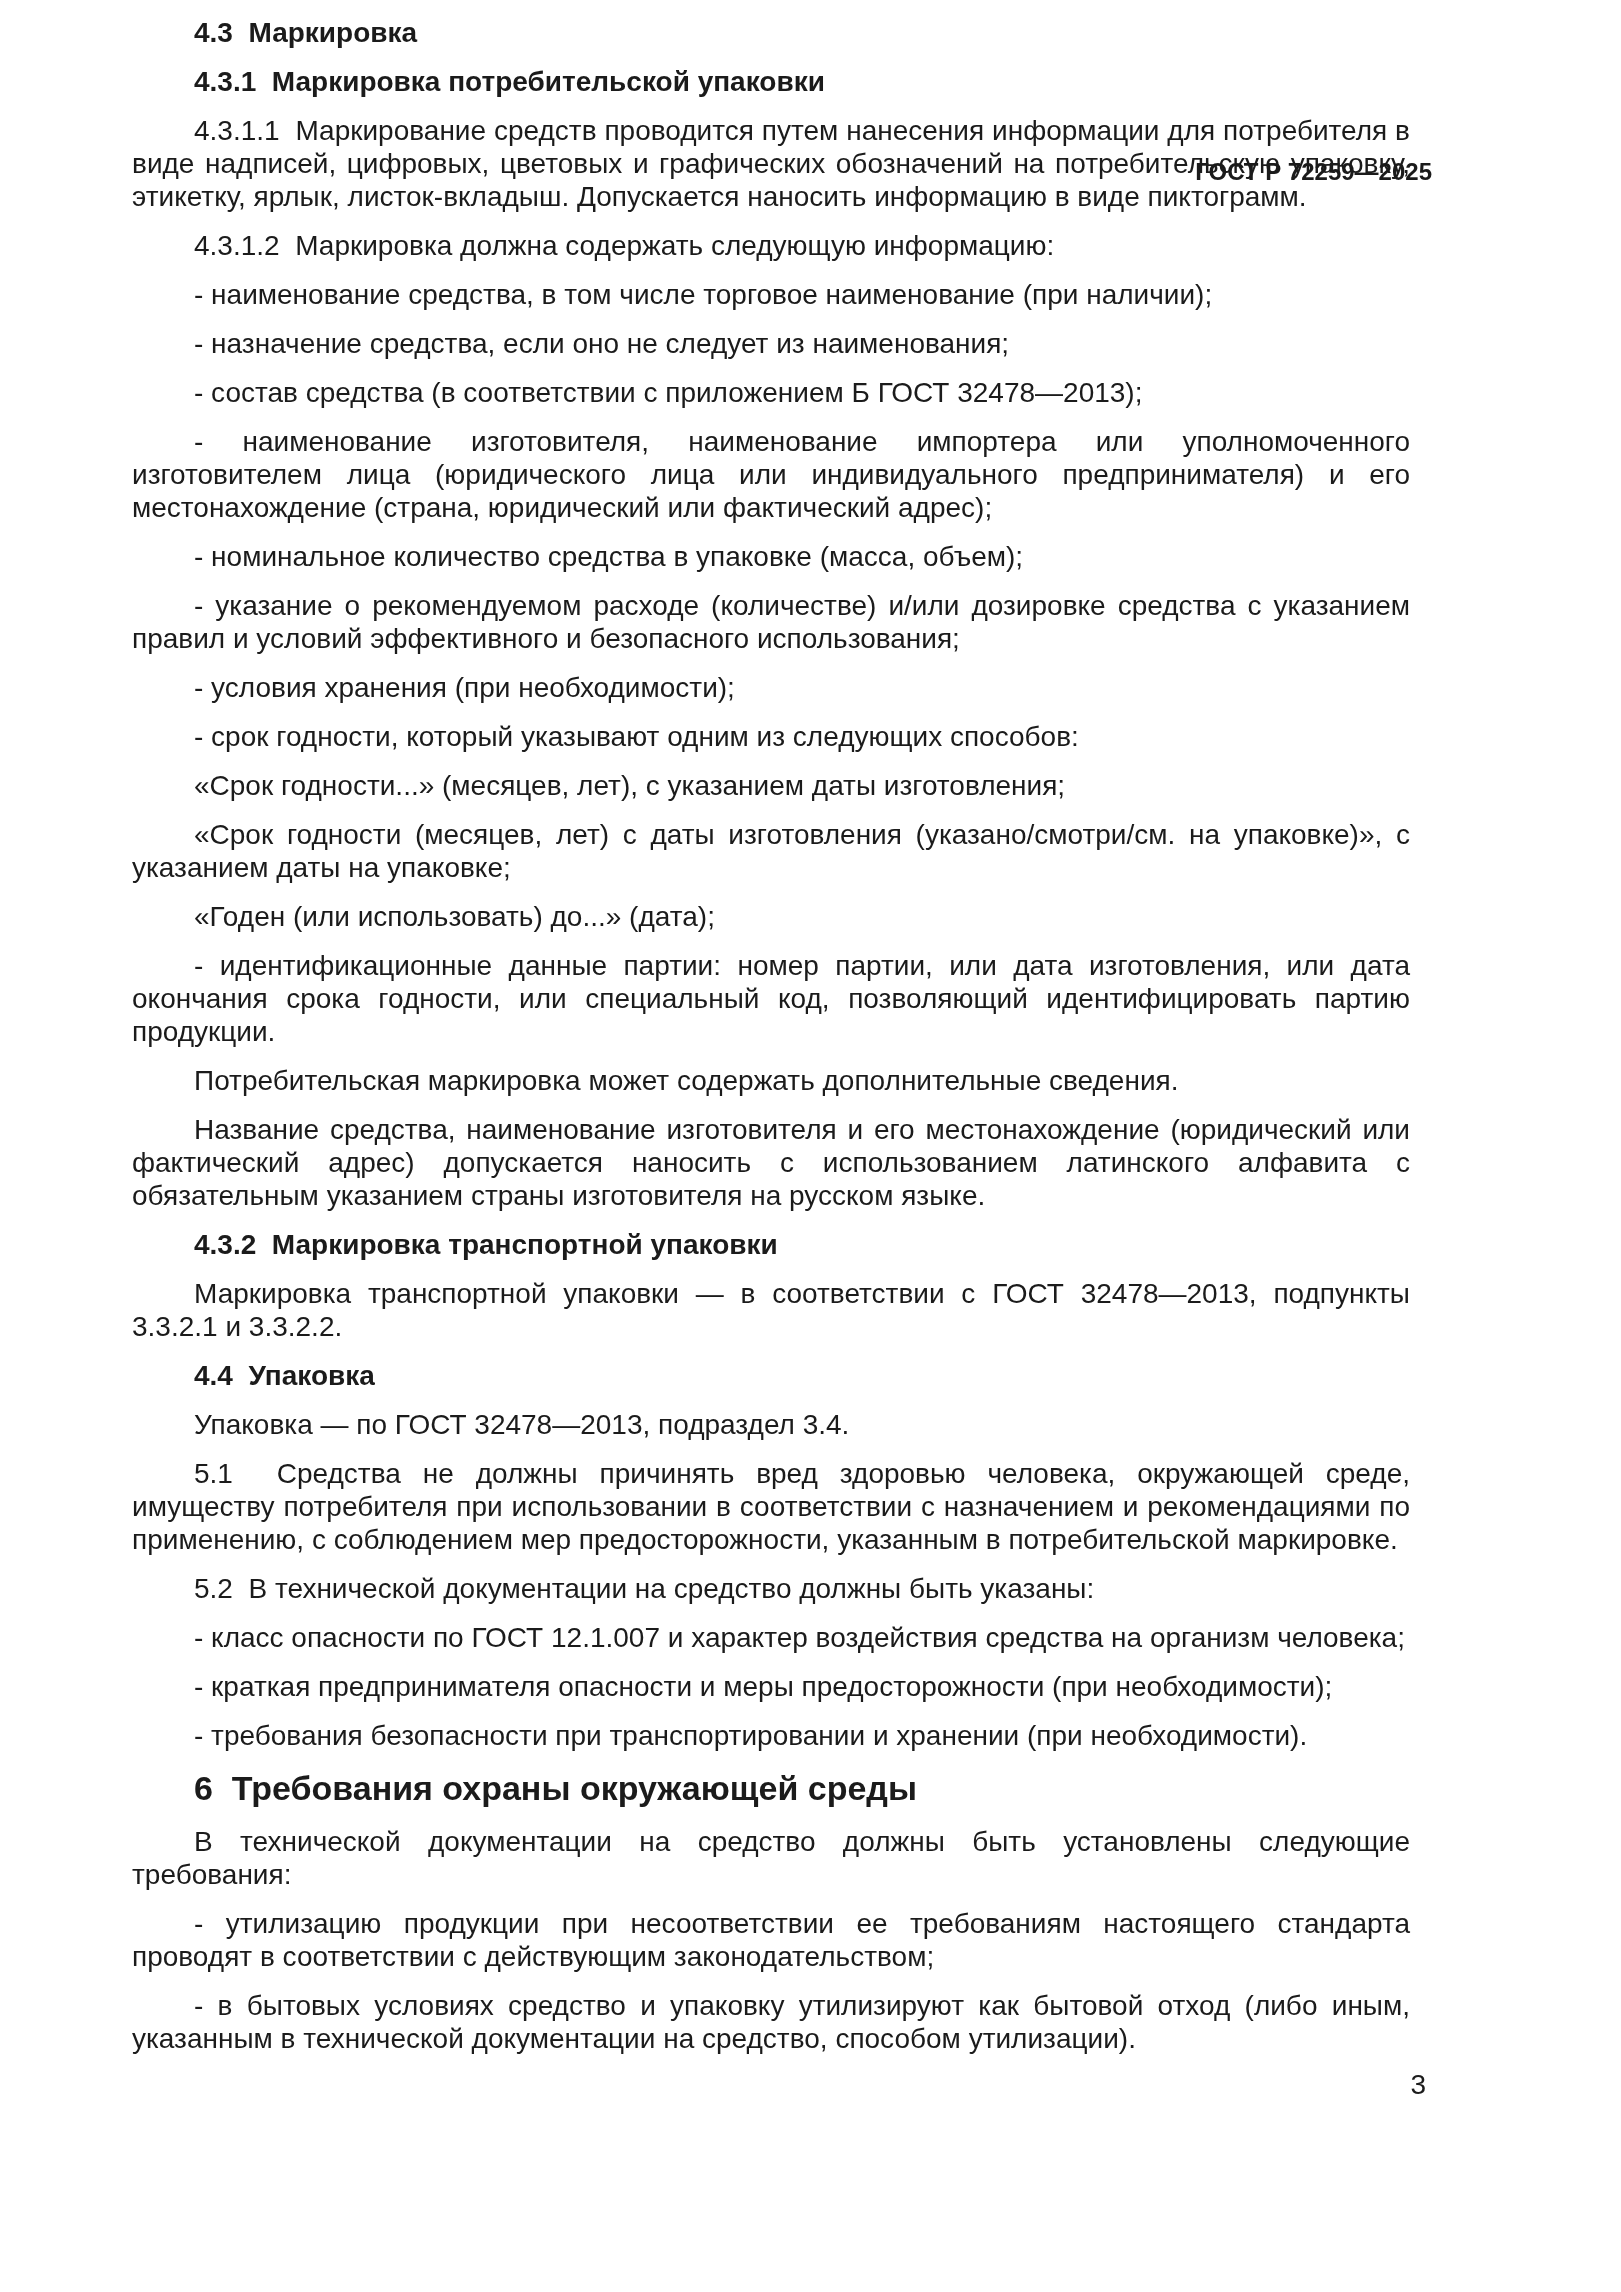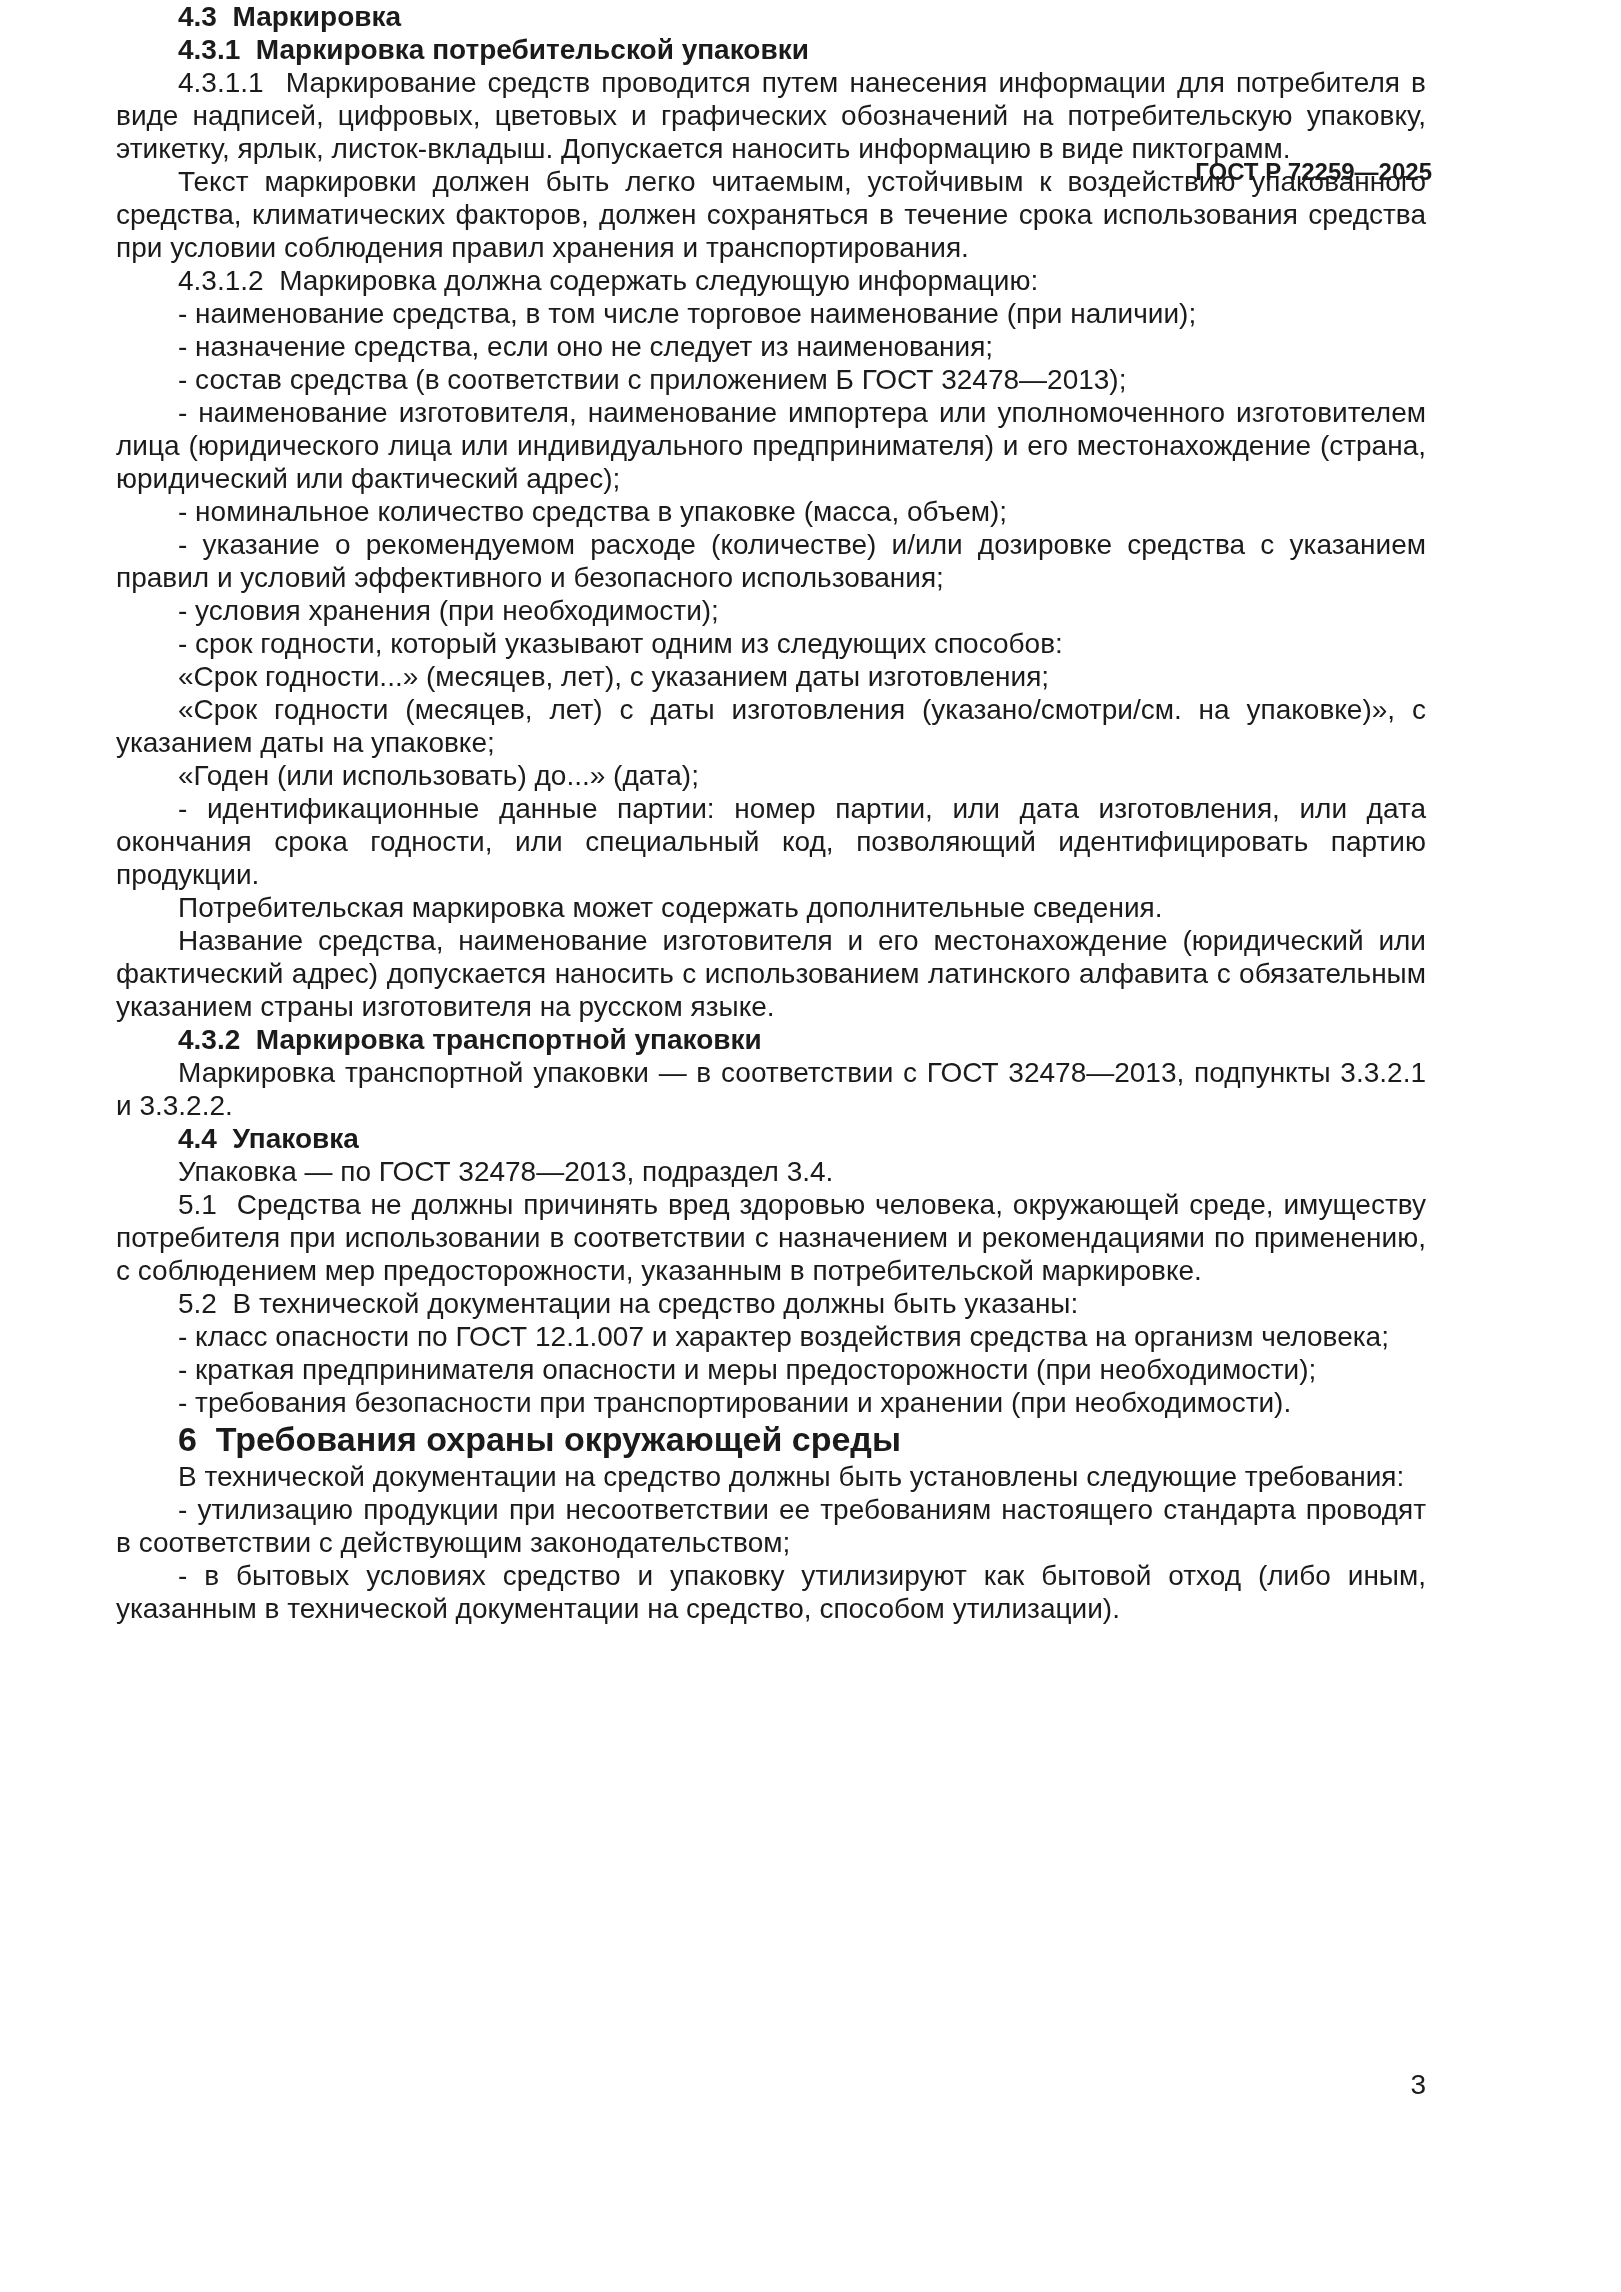--- a/index.html
+++ b/index.html
@@ -27,21 +27,21 @@
     line-height: 35px;
     white-space: nowrap;
   }
   .content {
     position: absolute;
     left: 116px;
     top: 0;
     width: 1310px;
   }
   .content p, .content h2, .content h3 {
-    margin: 0;
+    margin: 16px;
     padding: 0;
     font-weight: normal;
     font-size: 28px;
     line-height: 33px;
     text-align: justify;
     text-indent: 62px;
     hyphens: manual;
   }
   .content h3.h2 { font-weight: bold; }
   .content h2.h1 {
@@ -70,21 +70,20 @@
 </head>
 <body>
 
 <div class="page" data-name="document-page">
   <div class="header" data-name="standard-designation">ГОСТ Р 72259—2025</div>
 
   <main class="content" id="content" data-name="document-body">
       <h3 class="h2" data-name="block-h-4-3">4.3&nbsp;&nbsp;Маркировка</h3>
       <h3 class="h2" data-name="block-h-4-3-1">4.3.1&nbsp;&nbsp;Маркировка потребительской упаковки</h3>
       <p class="para" data-name="block-p-4-3-1-1">4.3.1.1&nbsp;&nbsp;Маркирование средств проводится путем нанесения информации для потребителя в виде надписей, цифровых, цветовых и графических обозначений на потребительскую упаковку, этикетку, яр­лык, листок-вкладыш. Допускается наносить информацию в виде пиктограмм.</p>
-      <p class="para" data-name="block-p-marking-text">Текст маркировки должен быть легко читаемым, устойчивым к воздействию упакованного сред­ства, климатических факторов, должен сохраняться в течение срока использования средства при усло­вии соблюдения правил хранения и транспортирования.</p>
       <p class="para" data-name="block-p-4-3-1-2">4.3.1.2&nbsp;&nbsp;Маркировка должна содержать следующую информацию:</p>
       <p class="para" data-name="block-li-name">- наименование средства, в том числе торговое наименование (при наличии);</p>
       <p class="para" data-name="block-li-purpose">- назначение средства, если оно не следует из наименования;</p>
       <p class="para" data-name="block-li-composition">- состав средства (в соответствии с приложением Б ГОСТ 32478—2013);</p>
       <p class="para" data-name="block-li-manufacturer">- наименование изготовителя, наименование импортера или уполномоченного изготовителем лица (юридического лица или индивидуального предпринимателя) и его местонахождение (страна, юридический или фактический адрес);</p>
       <p class="para" data-name="block-li-amount">- номинальное количество средства в упаковке (масса, объем);</p>
       <p class="para" data-name="block-li-dosage">- указание о рекомендуемом расходе (количестве) и/или дозировке средства с указанием правил и условий эффективного и безопасного использования;</p>
       <p class="para" data-name="block-li-storage">- условия хранения (при необходимости);</p>
       <p class="para" data-name="block-li-shelf-life">- срок годности, который указывают одним из следующих способов:</p>
       <p class="para" data-name="block-q-shelf-1">«Срок годности...» (месяцев, лет), с указанием даты изготовления;</p>

